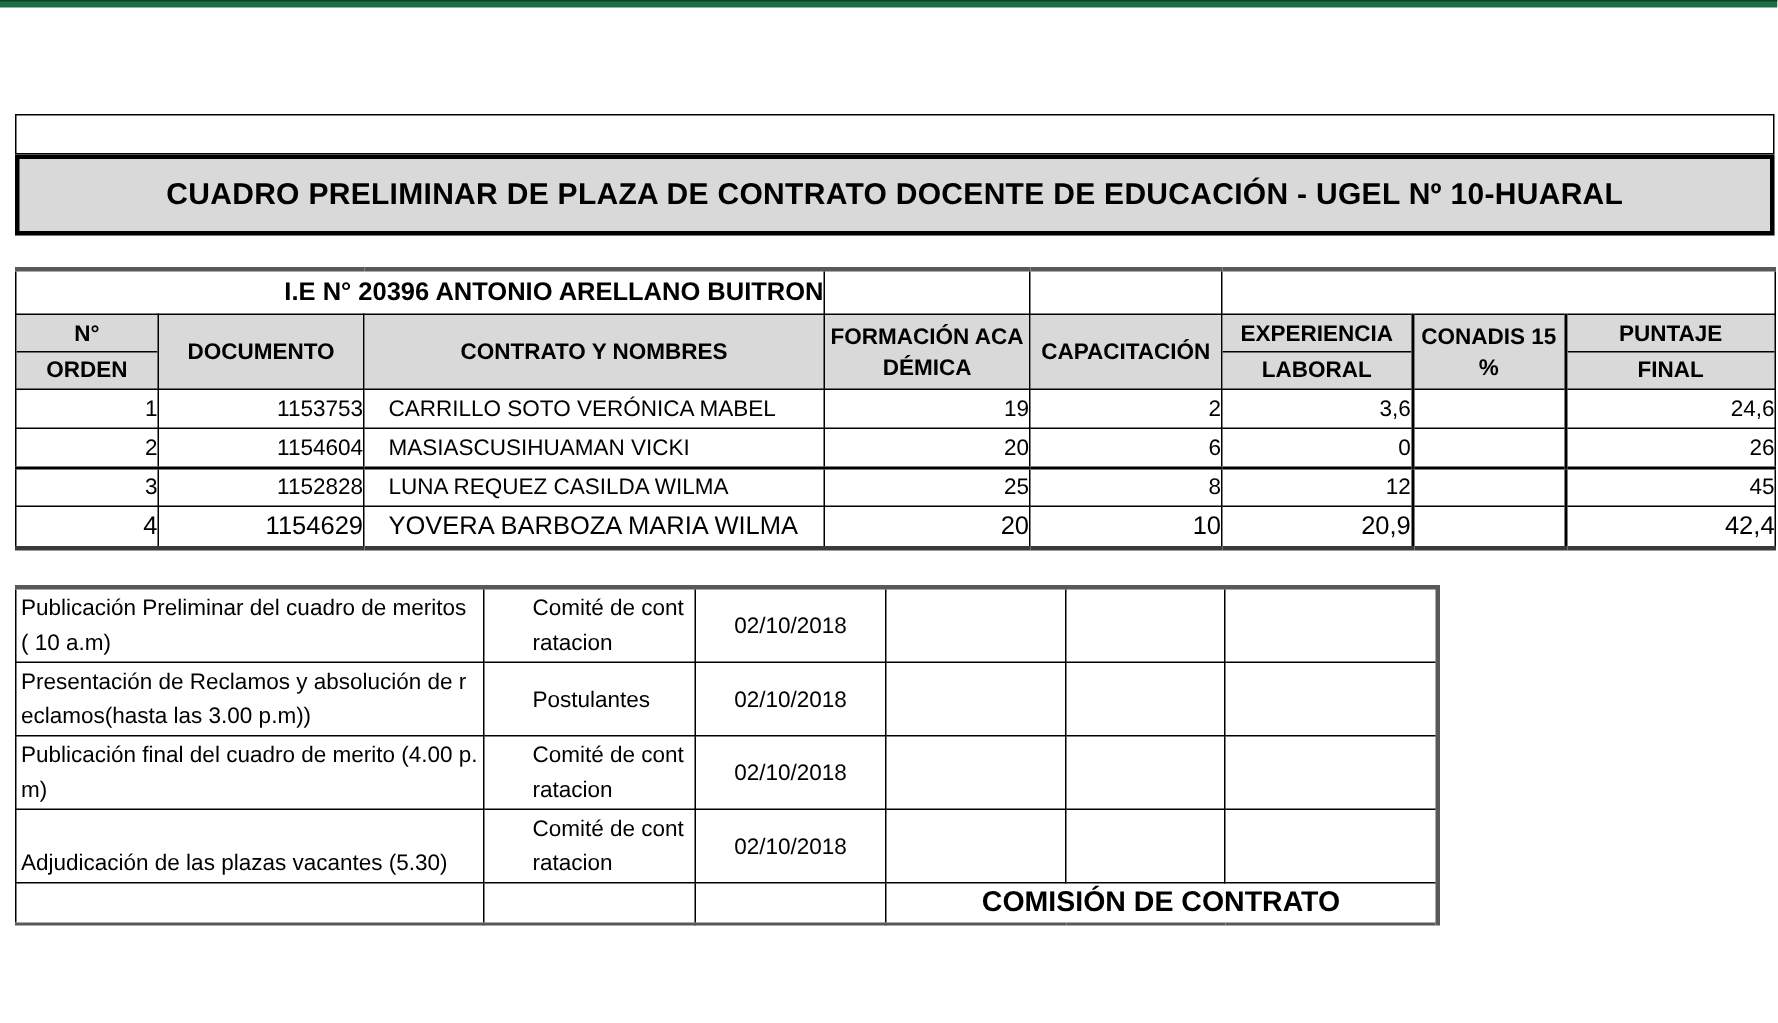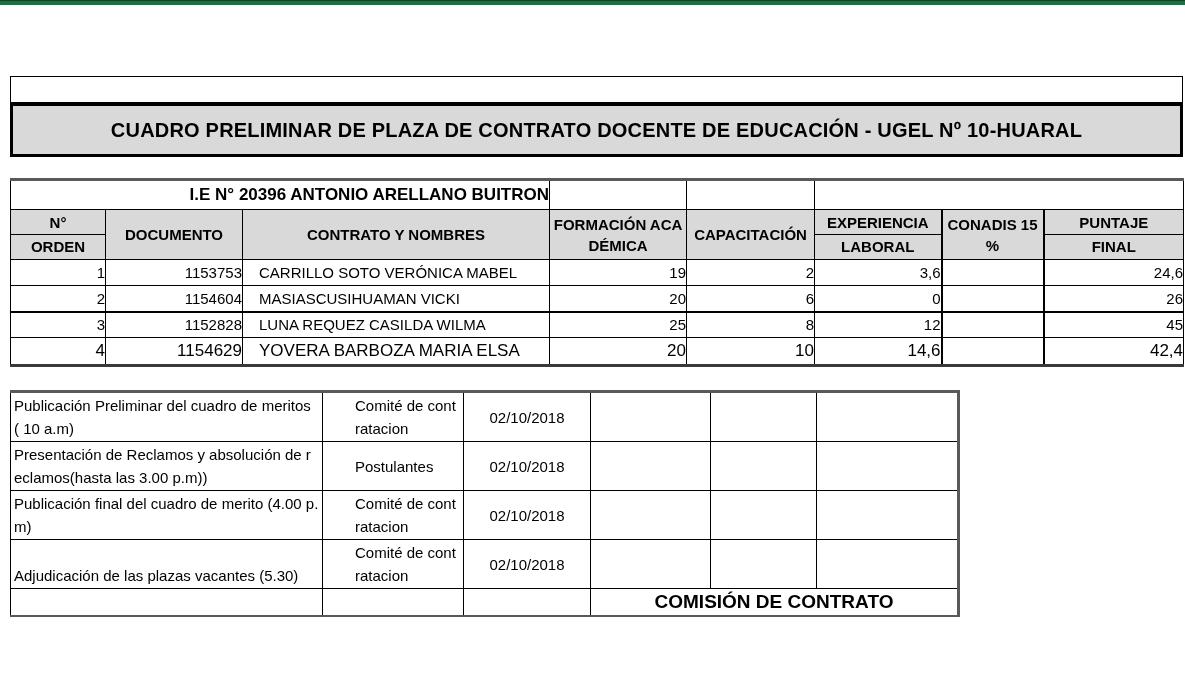--- a/index.html
+++ b/index.html
@@ -167,24 +167,24 @@
       <td class="name">LUNA REQUEZ CASILDA WILMA</td>
       <td>25</td>
       <td>8</td>
       <td>12</td>
       <td class="clx crx"></td>
       <td>45</td>
     </tr>
     <tr class="last">
       <td>4</td>
       <td>1154629</td>
-      <td class="name">YOVERA BARBOZA MARIA ELSA</td>
+      <td class="name">YOVERA BARBOZA MARIA WILMA</td>
       <td>20</td>
       <td>10</td>
-      <td>14,6</td>
+      <td>20,9</td>
       <td class="clx crx"></td>
       <td>42,4</td>
     </tr>
   </tbody>
     </table>
 
   <table class="t2">
     <colgroup>
       <col style="width:312px">
         <col style="width:141px">

